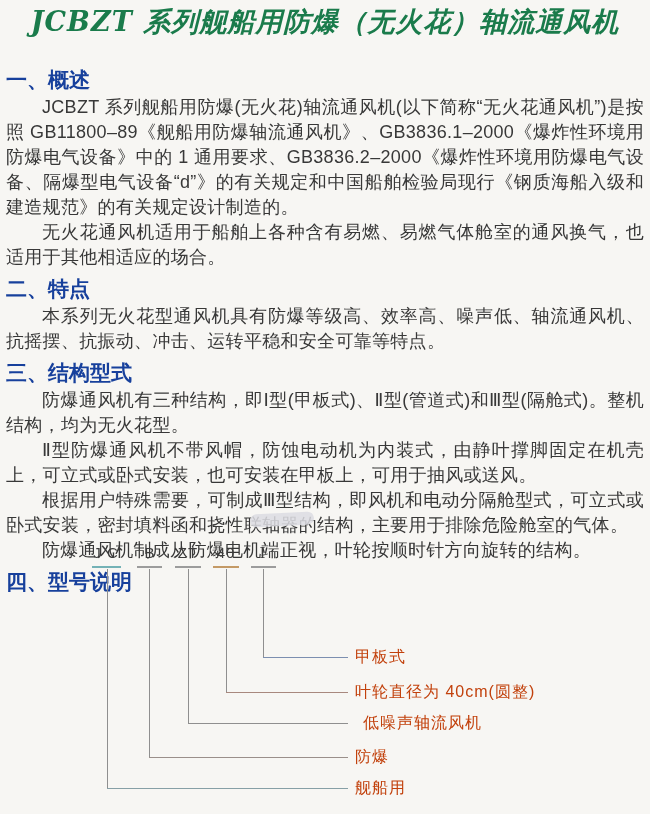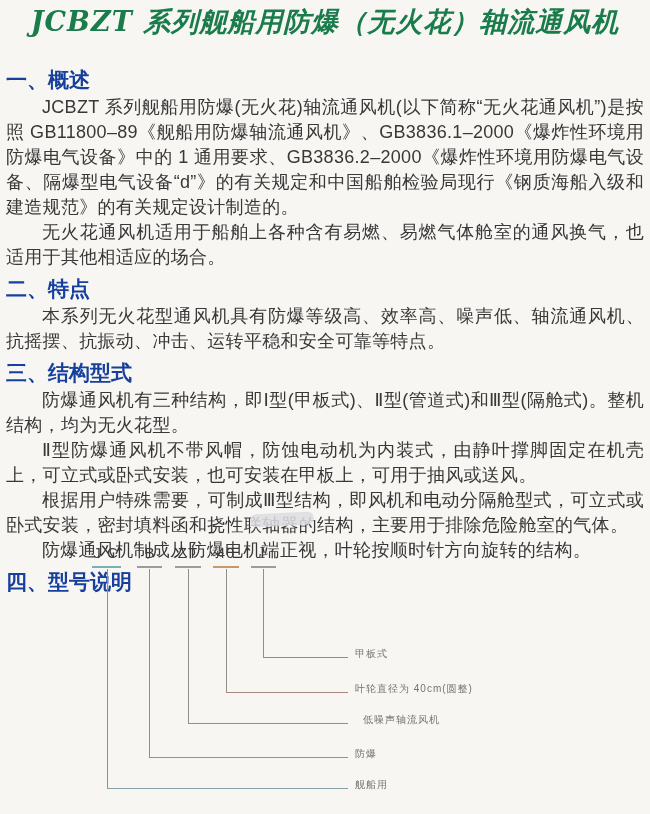--- a/index.html
+++ b/index.html
@@ -54,21 +54,21 @@
     font-size:15px; color:#3c3c3c;
     letter-spacing:1px; white-space:nowrap;
     transform:translateX(-50%);
   }
   .dg-code.serif { font-family:"DejaVu Serif","Liberation Serif",serif; }
   .dg-underline { position:absolute; top:26px; height:2px; }
   .dg-vline { position:absolute; top:29px; width:1px; background:#8f8f8f; }
   .dg-hline { position:absolute; height:1px; background:#8f8f8f; }
   .dg-label {
     position:absolute; left:355px;
-    font-size:10px; color:#737373;
+    font-size:16px; color:#c2410c;
     white-space:nowrap; letter-spacing:1px;
   }
 
   
   .u-jc { left:92px;  width:29px; background:#74b2b6; }
   .v-jc { left:107px; height:219px; }
   .h-jc { left:107px; top:248px; width:241px; background:#87a0a6; }
   .l-jc { top:238px; }
   .c-jc { left:106px; }
   

